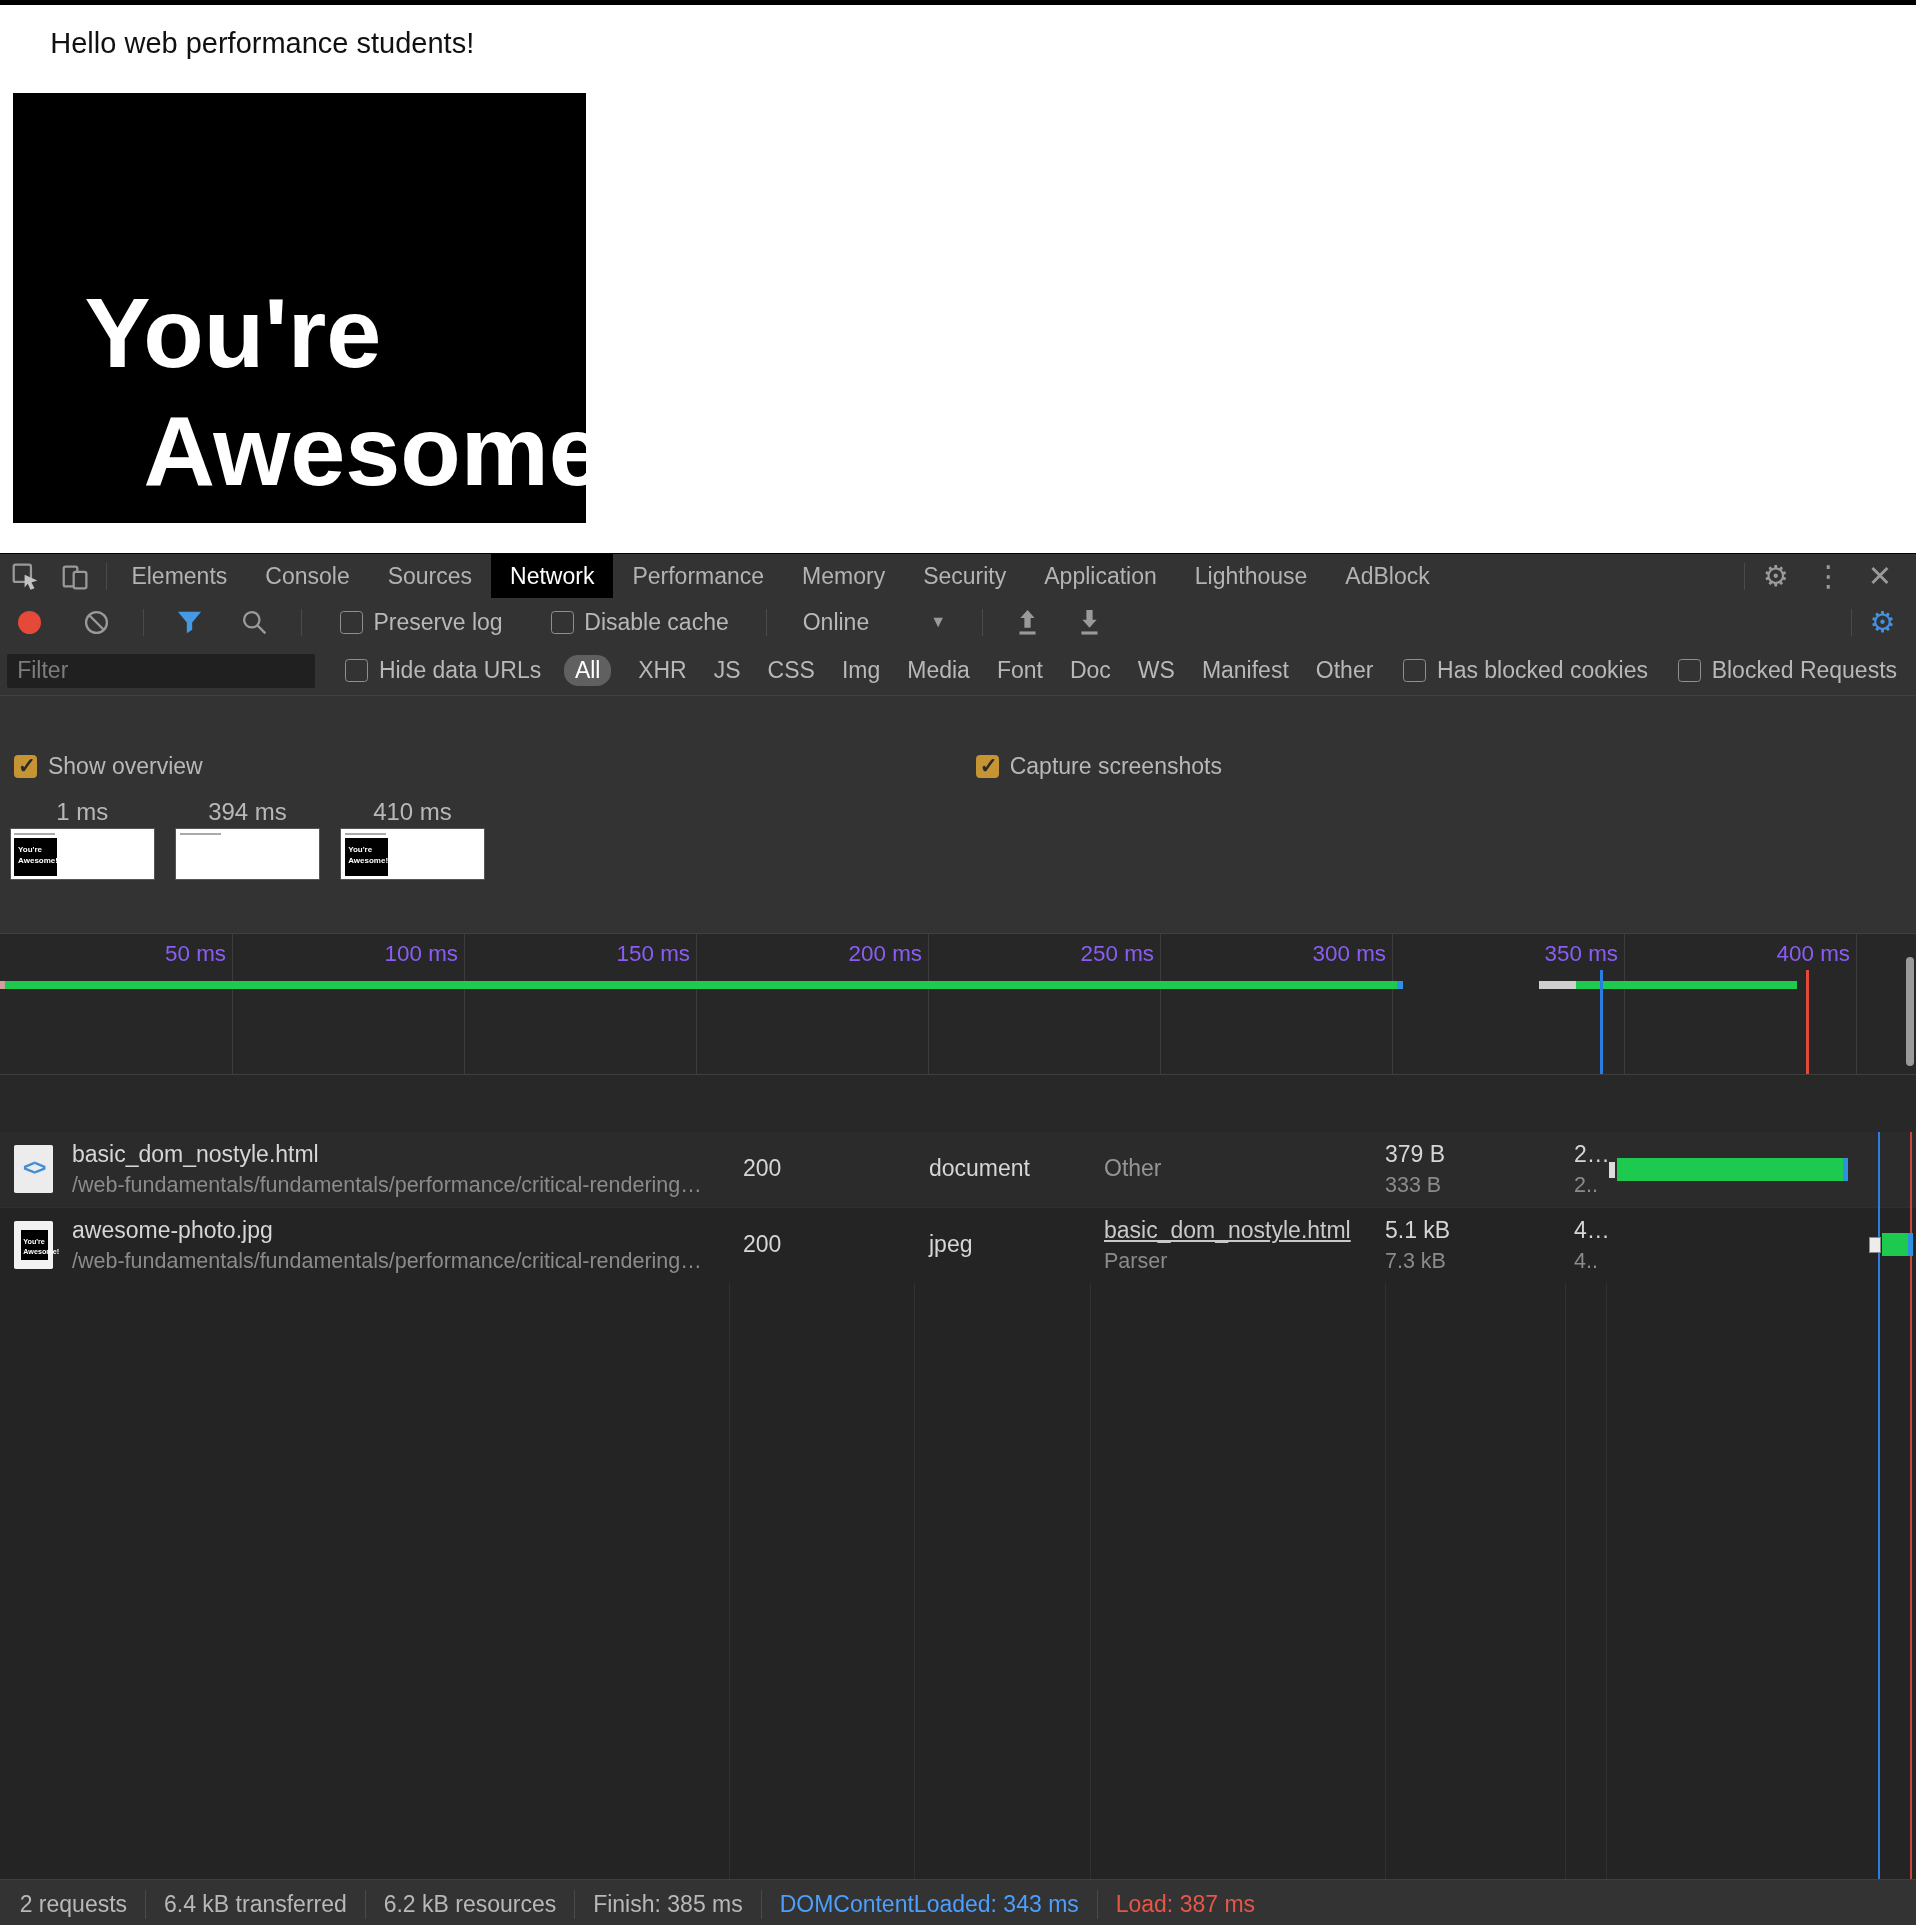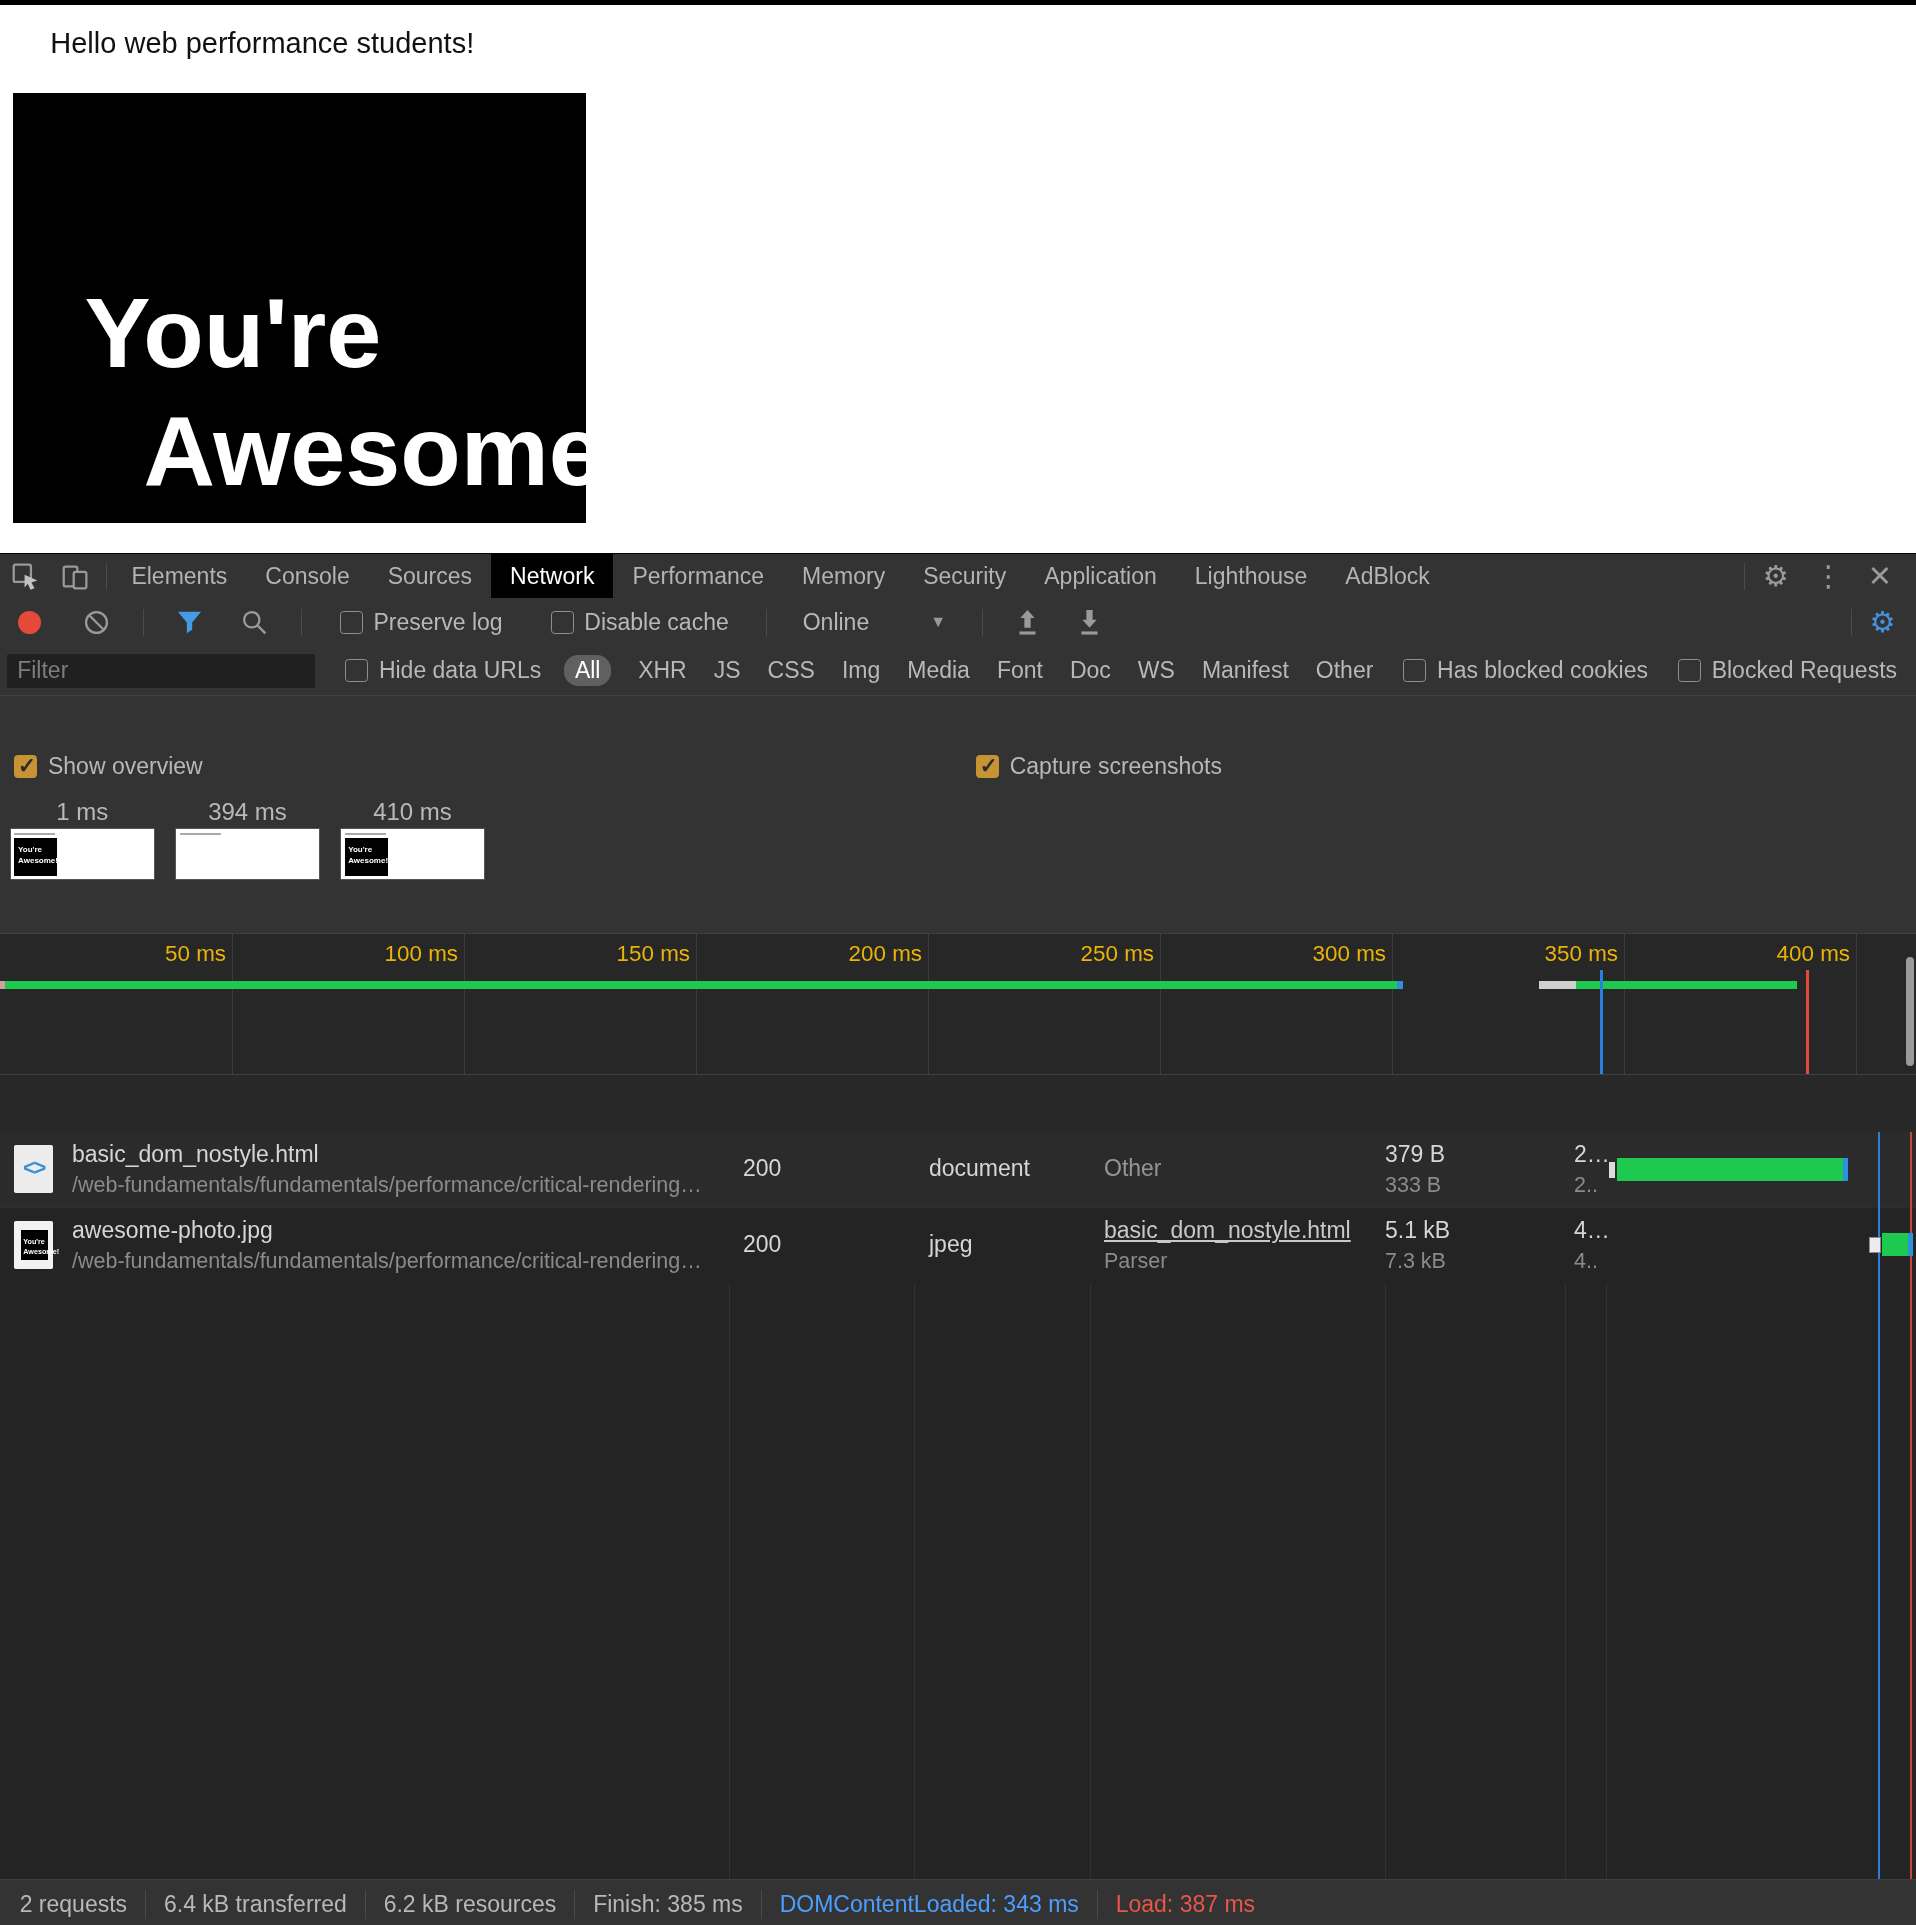--- a/index.html
+++ b/index.html
@@ -57,21 +57,21 @@
 
   
   .film-label{position:absolute;top:244px;width:143px;text-align:center;font-size:24px;color:#b8b8b8;}
   .thumb{position:absolute;top:274px;width:143px;height:50px;background:#fff;border:0.9px solid #555;}
   .thumb .mini-line{position:absolute;left:3.6px;top:3.6px;width:41px;height:2.7px;background:#aaa;}
   .thumb .mini-img{position:absolute;left:3.6px;top:9px;width:43px;height:38px;background:#000;color:#fff;font-size:8px;font-weight:bold;line-height:1.3;padding:7.2px 0 0 3.6px;box-sizing:border-box;}
 
   
   .overview{position:absolute;left:0;top:379px;width:1917px;height:140px;background:#272727;border-top:0.9px solid #3f3f3f;border-bottom:0.9px solid #3f3f3f;}
   .gridline{position:absolute;top:0;bottom:0;width:0.9px;background:#3c3c3c;}
-  .tick{position:absolute;top:7.2px;width:134px;text-align:right;font-size:22.4px;color:#eab308;}
+  .tick{position:absolute;top:7.2px;width:134px;text-align:right;font-size:22.4px;color:#8b5cf6;}
   .ov-bar{position:absolute;top:47px;height:8px;background:#1ec94f;}
   .ov-tip{position:absolute;top:47px;height:8px;width:6.3px;background:#2f8fe0;}
   .ov-gray{position:absolute;top:47px;height:8px;background:#d0d0d0;}
   .ov-pink{position:absolute;top:47px;height:8px;width:5.4px;background:#cf9f9f;}
   .vline-blue{position:absolute;width:2.7px;background:#2b7de0;}
   .vline-red{position:absolute;width:2.7px;background:#e2493d;}
   .scroll-thumb{position:absolute;left:1906px;top:23px;width:8px;height:109px;background:#9a9a9a;border-radius:4.5px;}
 
   
   .thead{position:absolute;left:0;top:527px;width:1917px;height:51px;background:#333;border-bottom:0.9px solid #3d3d3d;font-size:23px;color:#ccc;}

